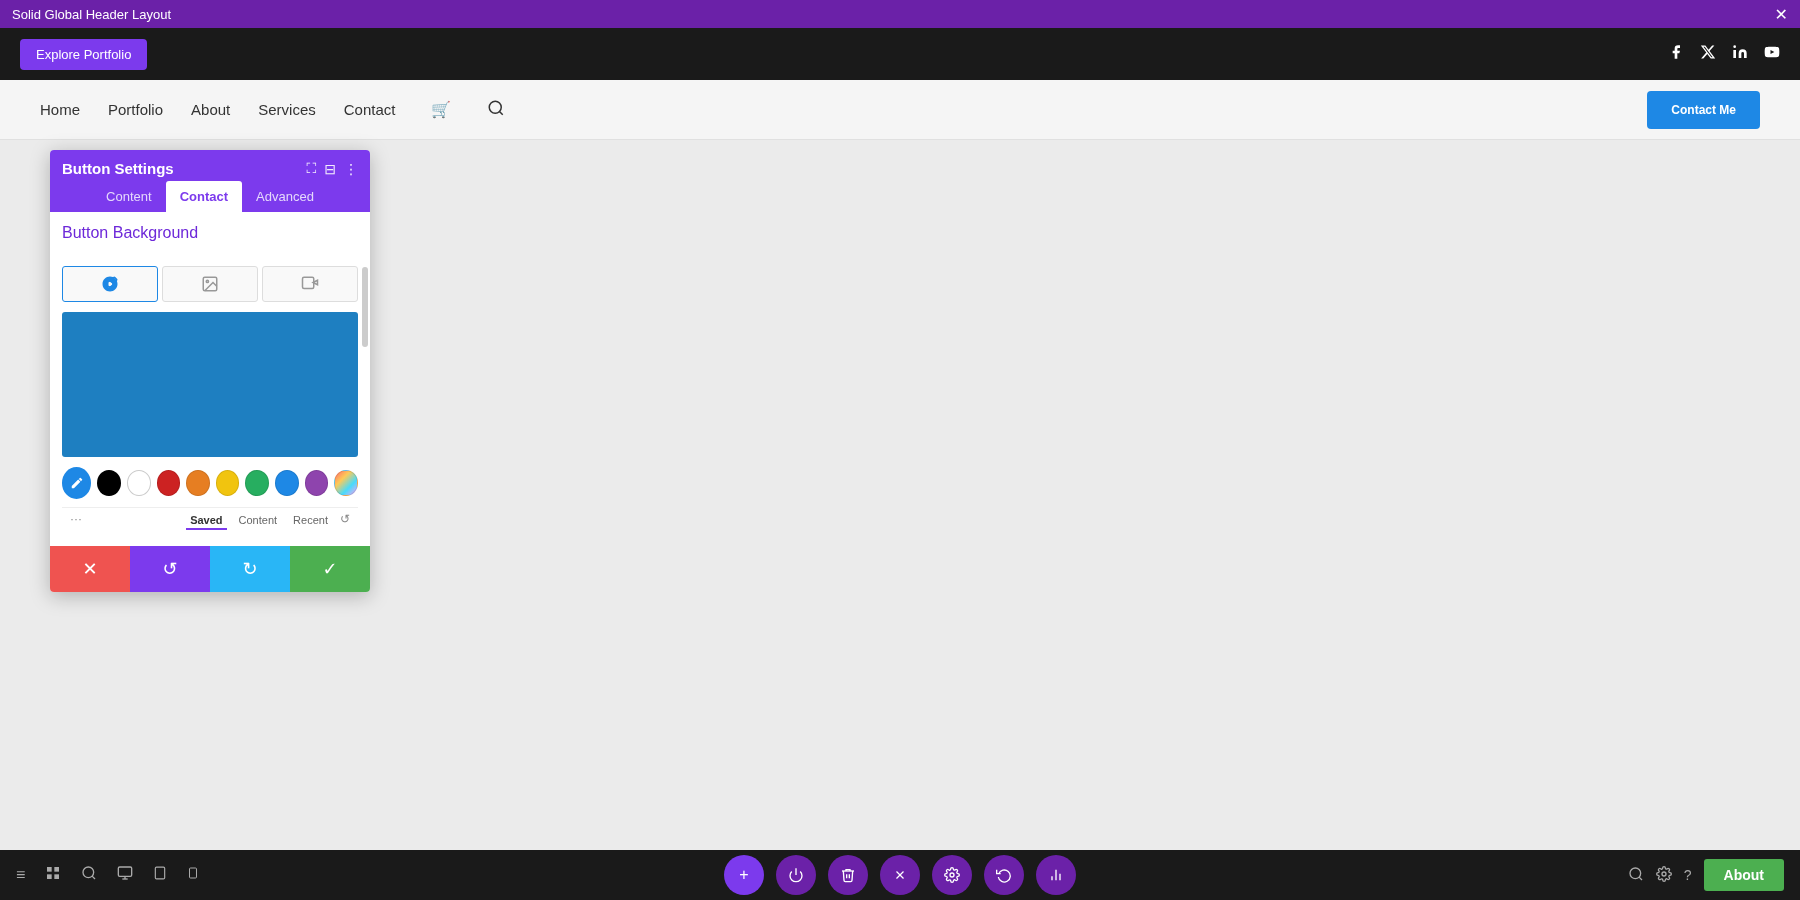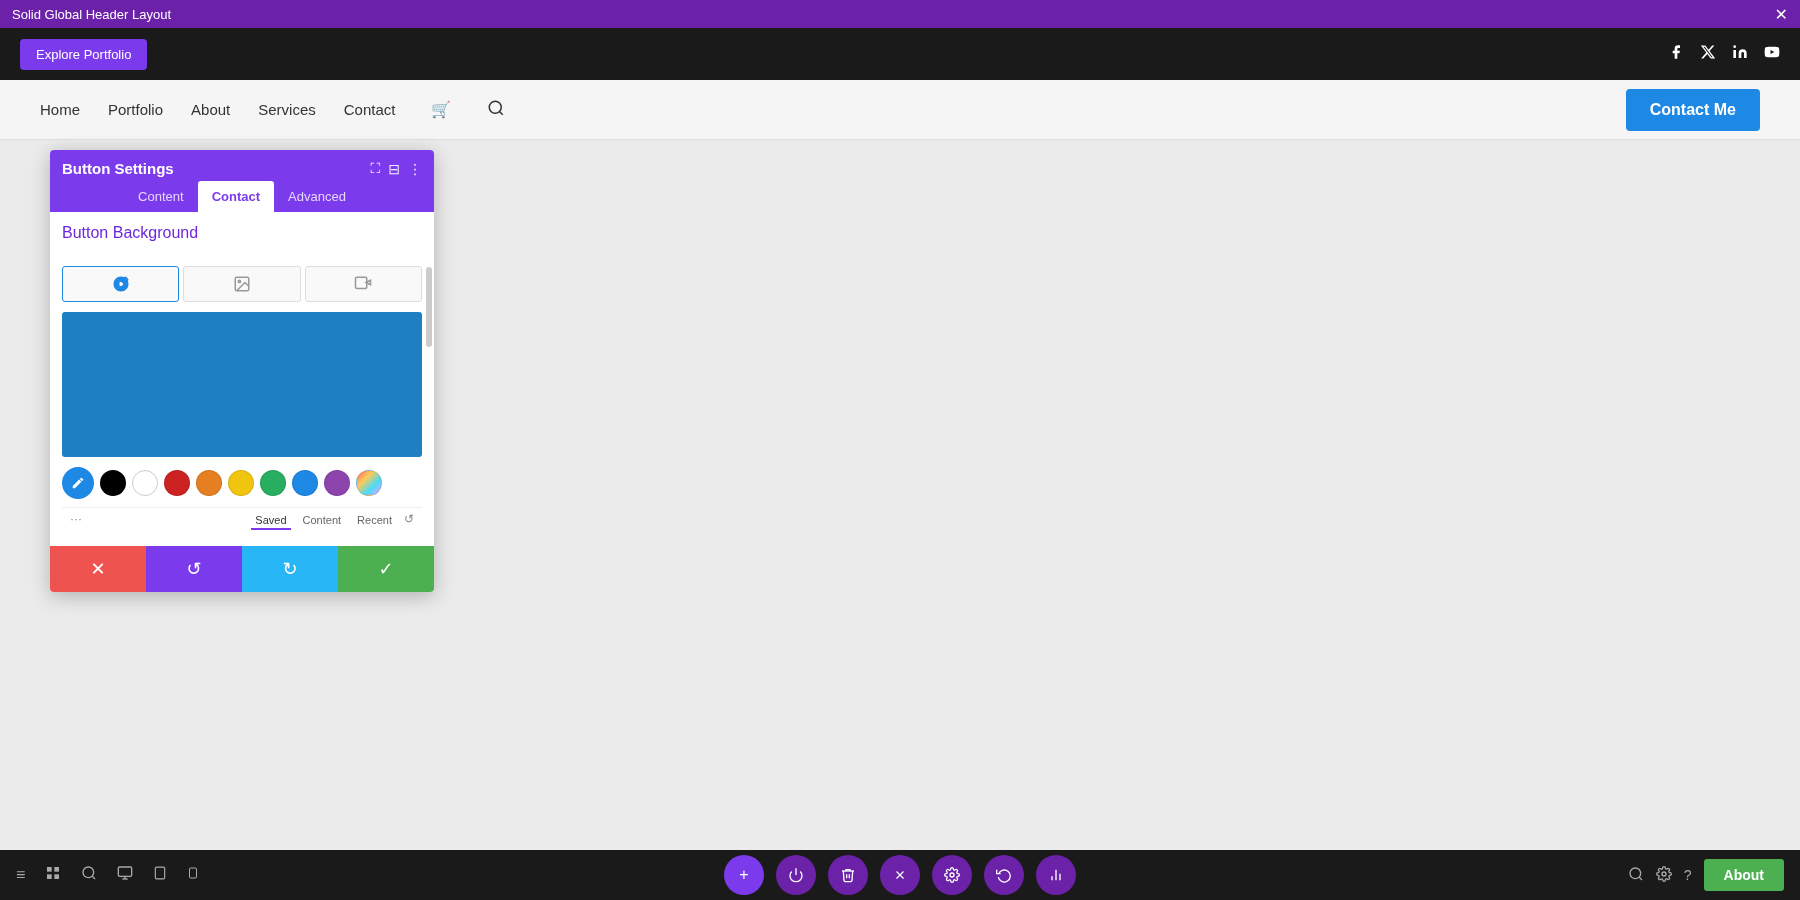--- a/index.html
+++ b/index.html
@@ -79,39 +79,39 @@
       cursor: pointer;
       margin-left: 8px;
     }
     #contact-me-btn {
       margin-left: auto;
       background: #1e88e5;
       color: white;
       border: none;
       padding: 12px 24px;
       border-radius: 4px;
-      font-size: 16px;
+      font-size: 12px;
       font-weight: 600;
       cursor: pointer;
     }
 
     
     #main-area {
       background: #ebebeb;
       position: relative;
       height: calc(900px - 28px - 52px - 60px - 50px);
       min-height: 500px;
     }
 
     
     #settings-panel {
       position: absolute;
       top: 10px;
       left: 50px;
-      width: 384px;
+      width: 320px;
       background: white;
       border-radius: 4px;
       overflow: hidden;
       box-shadow: 0 4px 20px rgba(0,0,0,0.25);
     }
     #panel-header {
       background: #7c3aed;
       padding: 10px 12px 4px 12px;
       display: flex;
       align-items: center;
@@ -248,21 +248,21 @@
       border-top: 1px solid #eee;
       padding: 4px 8px;
       gap: 8px;
     }
     .footer-tab {
       font-size: 11px;
       color: #666;
       cursor: pointer;
       padding: 2px 4px;
     }
-    .footer-tab.active { color: #333; font-weight: 400; border-bottom: 2px solid #7c3aed; }
+    .footer-tab.active { color: #333; font-weight: 700; border-bottom: 2px solid #7c3aed; }
     #footer-dots {
       font-size: 12px;
       color: #888;
       margin-right: auto;
     }
     #footer-refresh {
       font-size: 12px;
       color: #888;
       cursor: pointer;
     }

